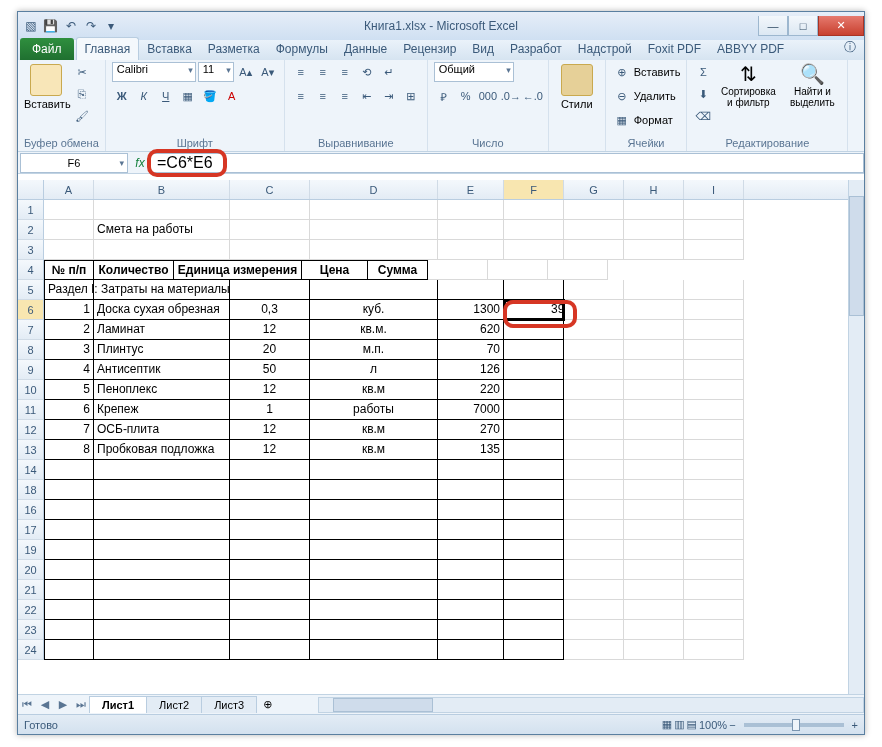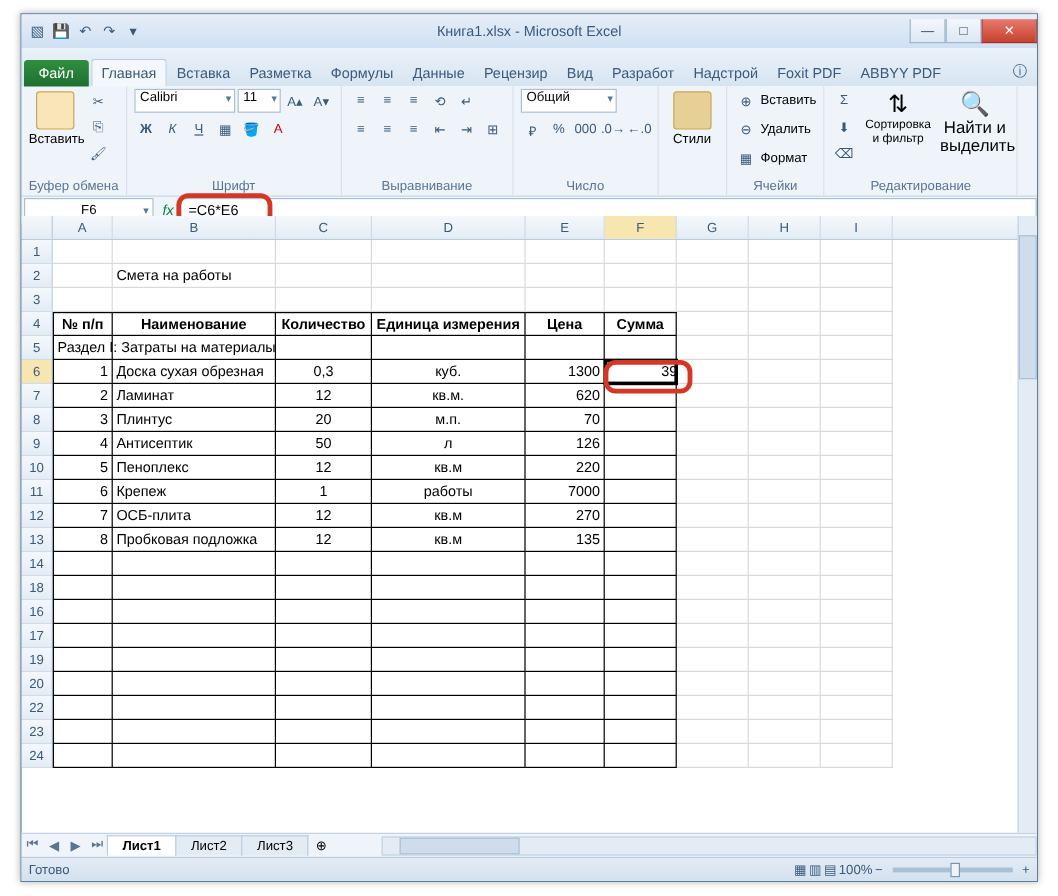--- a/index.html
+++ b/index.html
@@ -9,21 +9,21 @@
 .window { border: 1px solid #5a7fa0; width: 848px; height: 724px; margin: 11px auto 0; position: relative; background: #fff; box-shadow: 0 0 6px rgba(0,0,0,.3); }
 .titlebar { height: 28px; background: linear-gradient(#e6eef8,#cfe0f2); display: flex; align-items: center; font-size: 12px; }
 .titlebar .qat { display: flex; gap: 2px; padding: 0 4px; align-items: center; }
 .qat .ico { width: 18px; height: 18px; display: grid; place-items: center; font-size: 12px; color: #3b5a7a; }
 .titlebar .title { flex: 1; text-align: center; color: #3b5a7a; }
 .winbtns { display: flex; }
 .winbtn { width: 30px; height: 20px; background: linear-gradient(#f3f7fb,#dce8f3); border: 1px solid #9db7cf; border-top: none; display: grid; place-items: center; font-size: 11px; color: #2b4660; }
 .winbtn.close { background: linear-gradient(#e67a6e,#c8402f); color: #fff; width: 46px; border-color: #a83324; }
 
 
-.ribbon-tabs { height: 32px; background: linear-gradient(#eaf2fa,#d6e4f1); display: flex; align-items: flex-end; padding-left: 2px; font-size: 12px; }
+.ribbon-tabs { height: 20px; background: linear-gradient(#eaf2fa,#d6e4f1); display: flex; align-items: flex-end; padding-left: 2px; font-size: 12px; }
 .ribbon-tab { padding: 4px 8px; color: #3b5a7a; cursor: pointer; }
 .ribbon-tab.file { background: linear-gradient(#2f8f3e,#1f7030); color: #fff; border-radius: 3px 3px 0 0; padding: 4px 12px; margin-right: 2px; }
 .ribbon-tab.active { background: #f4f8fc; border: 1px solid #b9cde0; border-bottom: none; border-radius: 3px 3px 0 0; }
 
 .ribbon-body { height: 92px; background: #eef4fa; border-bottom: 1px solid #c1d3e3; display: flex; font-size: 11px; }
 .group { border-right: 1px solid #d5e1ed; padding: 2px 6px 0; display: flex; flex-direction: column; }
 .group .tools { flex: 1; display: flex; gap: 4px; align-items: flex-start; }
 .group .label { text-align: center; color: #5a7593; font-size: 11px; padding: 2px 0; }
 .bigbtn { width: 44px; text-align: center; }
 .bigbtn .icn { width: 32px; height: 32px; margin: 2px auto; background: #f8e6b8; border: 1px solid #c9a94f; border-radius: 3px; }
@@ -31,21 +31,21 @@
 .stack { display: flex; flex-direction: column; gap: 2px; }
 .row { display: flex; gap: 2px; align-items: center; }
 .combo { height: 20px; border: 1px solid #aac0d5; background: #fff; font-size: 11px; padding: 0 14px 0 4px; position: relative; }
 .combo::after { content: "▾"; position: absolute; right: 2px; top: 2px; font-size: 9px; color: #5a7593; }
 
 
 .fx-row { height: 22px; border-bottom: 1px solid #c1d3e3; display: flex; align-items: center; background: #eef4fa; }
 .namebox { width: 108px; height: 20px; margin: 0 2px; border: 1px solid #aac0d5; background: #fff; font-size: 11px; text-align: center; line-height: 18px; position: relative; }
 .namebox::after { content: "▾"; position: absolute; right: 3px; font-size: 9px; color: #5a7593; }
 .fx-icn { width: 20px; text-align: center; font-style: italic; font-size: 12px; color: #15803d; }
-.formula-input { flex: 1; height: 20px; border: 1px solid #aac0d5; background: #fff; font-size: 12px; padding: 0 6px; line-height: 18px; position: relative; }
+.formula-input { flex: 1; height: 20px; border: 1px solid #aac0d5; background: #fff; font-size: 16px; padding: 0 6px; line-height: 18px; position: relative; }
 .formula-highlight { position: absolute; left: -4px; top: -5px; width: 80px; height: 28px; border: 4px solid #d63624; border-radius: 10px; pointer-events: none; }
 
 
 .grid-wrap { position: absolute; top: 168px; left: 0; right: 0; bottom: 40px; overflow: hidden; }
 .colhdrs { display: flex; background: linear-gradient(#f4f8fc,#e3ecf5); border-bottom: 1px solid #b9cde0; height: 20px; font-size: 11px; }
 .corner { width: 26px; border-right: 1px solid #b9cde0; background: linear-gradient(#f4f8fc,#e3ecf5); }
 .colhdr { border-right: 1px solid #d0dbe6; text-align: center; line-height: 20px; color: #3b5a7a; }
 .colhdr.sel { background: #f8e6b0; }
 .colA { width: 50px; } .colB { width: 136px; } .colC { width: 80px; } .colD { width: 128px; } .colE { width: 66px; } .colF { width: 60px; } .colG,.colH,.colI { width: 60px; }
 
@@ -229,21 +229,21 @@
           <div class="smallbtn">Σ</div>
           <div class="smallbtn">⬇</div>
           <div class="smallbtn">⌫</div>
         </div>
         <div class="bigbtn" style="width:62px">
           <div style="font-size:20px">⇅</div>
           <div style="font-size:10px;line-height:1.1">Сортировка и фильтр</div>
         </div>
         <div class="bigbtn" style="width:58px">
           <div style="font-size:20px">🔍</div>
-          <div style="font-size:14px;line-height:1.1">Найти и выделить</div>
+          <div style="font-size:10px;line-height:1.1">Найти и выделить</div>
         </div>
       </div>
       <div class="label">Редактирование</div>
     </div>
   </div>
 
   <div class="fx-row">
     <div class="namebox">F6</div>
     <div class="fx-icn">fx</div>
     <div class="formula-input">
@@ -298,21 +298,20 @@
           <div class="cell colD "></div>
           <div class="cell colE "></div>
           <div class="cell colF "></div>
           <div class="cell colG "></div>
           <div class="cell colH "></div>
           <div class="cell colI "></div>
         </div>
         <div class="gridrow">
           <div class="rowhdr">4</div>
           <div class="cell colA hdr bord bord-t bord-l ">№ п/п</div>
-          <div class="cell colB hdr bord bord-t ">Наименование</div>
           <div class="cell colC hdr bord bord-t ">Количество</div>
           <div class="cell colD hdr bord bord-t ">Единица измерения</div>
           <div class="cell colE hdr bord bord-t ">Цена</div>
           <div class="cell colF hdr bord bord-t ">Сумма</div>
           <div class="cell colG "></div>
           <div class="cell colH "></div>
           <div class="cell colI "></div>
         </div>
         <div class="gridrow">
           <div class="rowhdr">5</div>
@@ -477,20 +476,32 @@
           <div class="cell colC bord "></div>
           <div class="cell colD bord "></div>
           <div class="cell colE bord "></div>
           <div class="cell colF bord "></div>
           <div class="cell colG "></div>
           <div class="cell colH "></div>
           <div class="cell colI "></div>
         </div>
         <div class="gridrow">
           <div class="rowhdr">20</div>
+          <div class="cell colA bord bord-l "></div>
+          <div class="cell colB bord "></div>
+          <div class="cell colC bord "></div>
+          <div class="cell colD bord "></div>
+          <div class="cell colE bord "></div>
+          <div class="cell colF bord "></div>
+          <div class="cell colG "></div>
+          <div class="cell colH "></div>
+          <div class="cell colI "></div>
+        </div>
+        <div class="gridrow">
+          <div class="rowhdr">21</div>
           <div class="cell colA bord bord-l "></div>
           <div class="cell colB bord "></div>
           <div class="cell colC bord "></div>
           <div class="cell colD bord "></div>
           <div class="cell colE bord "></div>
           <div class="cell colF bord "></div>
           <div class="cell colG "></div>
           <div class="cell colH "></div>
           <div class="cell colI "></div>
         </div>

